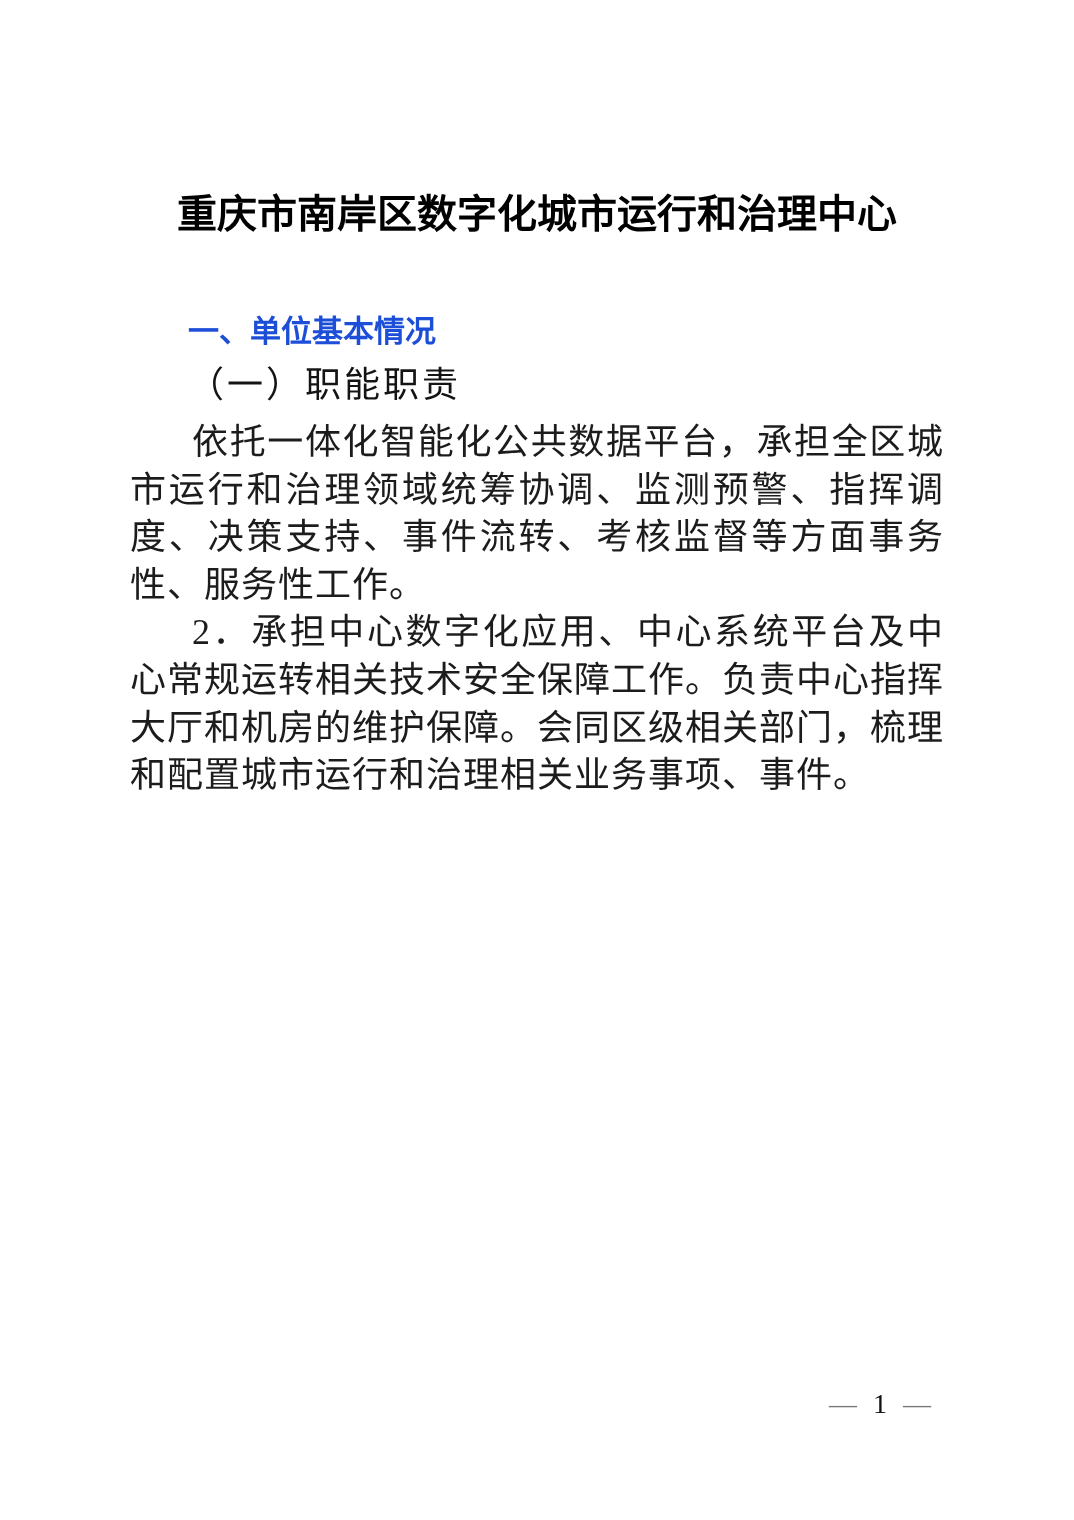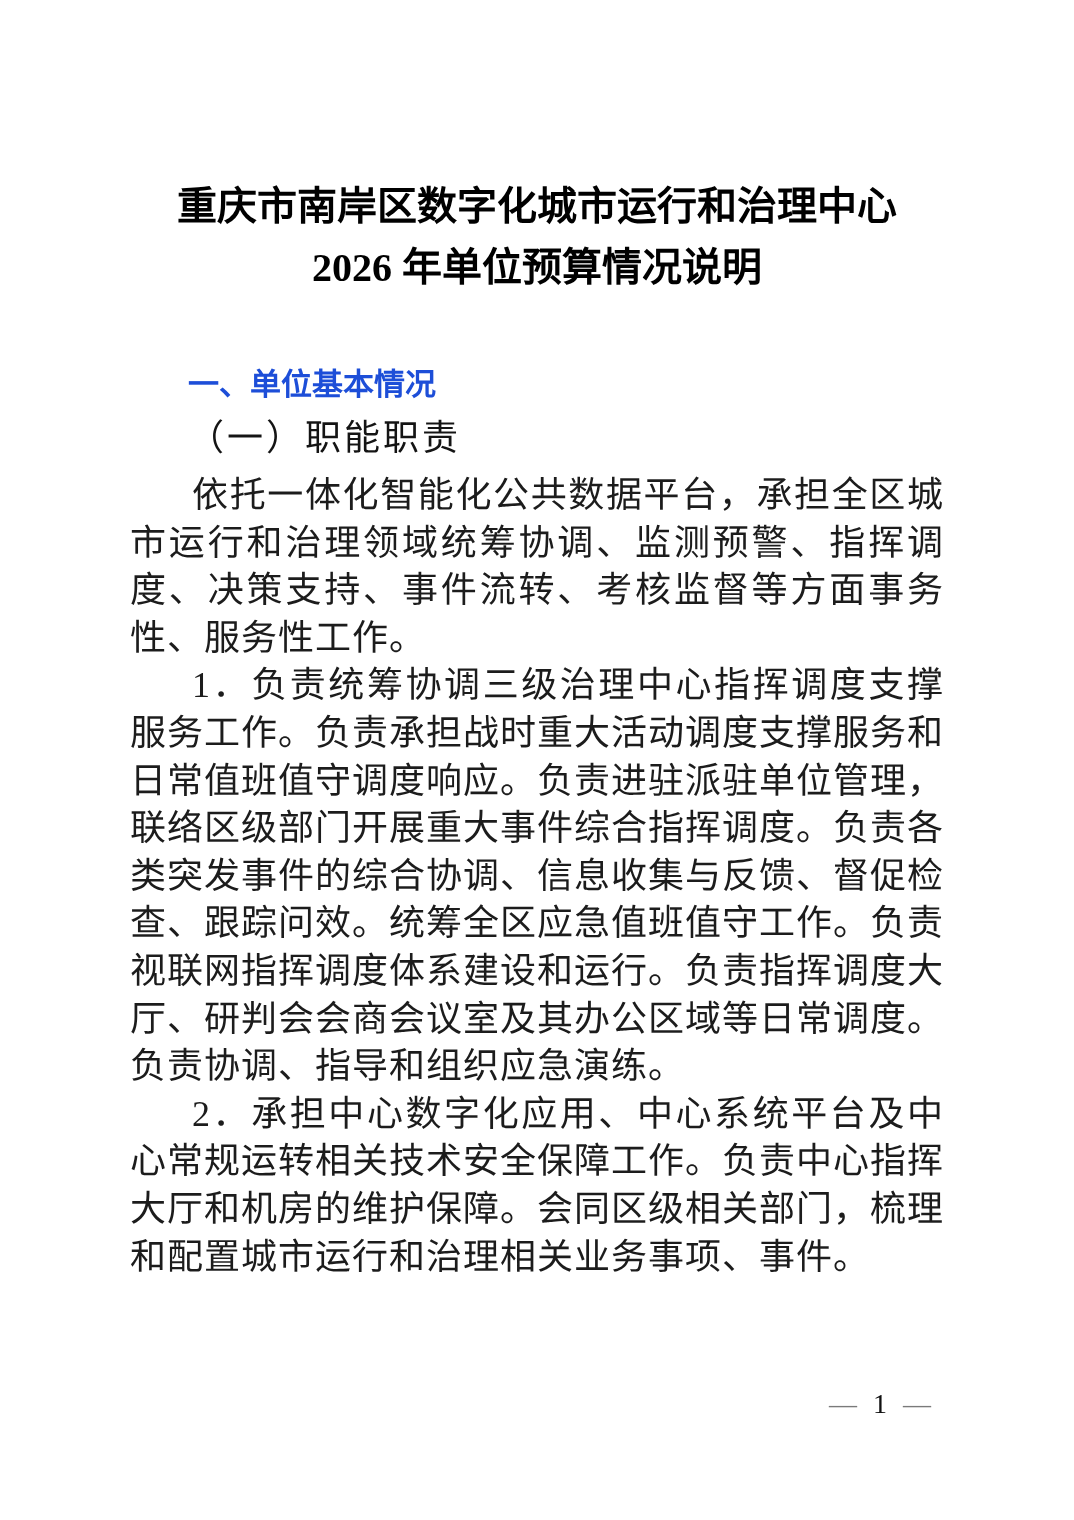--- a/index.html
+++ b/index.html
@@ -12,21 +12,21 @@
     position: relative;
     width: 1074px;
     height: 1520px;
     background: #ffffff;
     color: #1a1a1a;
     overflow: hidden;
   }
   .content {
     position: absolute;
     left: 130px;
-    top: 0;
+    top: 8px;
     width: 814px;
   }
   .doc-title {
     margin-top: 176px;
     text-align: center;
     font-weight: bold;
     color: #000000;
     font-size: 40px;
     line-height: 61px;
     font-family: "Liberation Serif", "DejaVu Serif", serif;
@@ -76,30 +76,28 @@
   .page-number .num { color: #111111; padding: 0 16px; }
 </style>
 </head>
 <body>
 
 <div class="page">
   <div class="content">
 
     <div class="doc-title">
       <div class="title-line">重庆市南岸区数字化城市运行和治理中心</div>
-      <div class="title-line">2026 年单位预算情况说明</div>
     </div>
 
     <div class="sec-heading">一、单位基本情况</div>
 
     <div class="sub-heading">（一）职能职责</div>
 
     <div class="body-text">
       <p>依托一体化智能化公共数据平台，承担全区城市运行和治理领域统筹协调、监测预警、指挥调度、决策支持、事件流转、考核监督等方面事务性、服务性工作。</p>
-      <p>1．负责统筹协调三级治理中心指挥调度支撑服务工作。负责承担战时重大活动调度支撑服务和日常值班值守调度响应。负责进驻派驻单位管理，联络区级部门开展重大事件综合指挥调度。负责各类突发事件的综合协调、信息收集与反馈、督促检查、跟踪问效。统筹全区应急值班值守工作。负责视联网指挥调度体系建设和运行。负责指挥调度大厅、研判会会商会议室及其办公区域等日常调度。负责协调、指导和组织应急演练。</p>
       <p>2．承担中心数字化应用、中心系统平台及中心常规运转相关技术安全保障工作。负责中心指挥大厅和机房的维护保障。会同区级相关部门，梳理和配置城市运行和治理相关业务事项、事件。</p>
     </div>
 
   </div>
 
   <div class="page-number">
     <span class="dash">—</span><span class="num">1</span><span class="dash">—</span>
   </div>
 </div>
 

